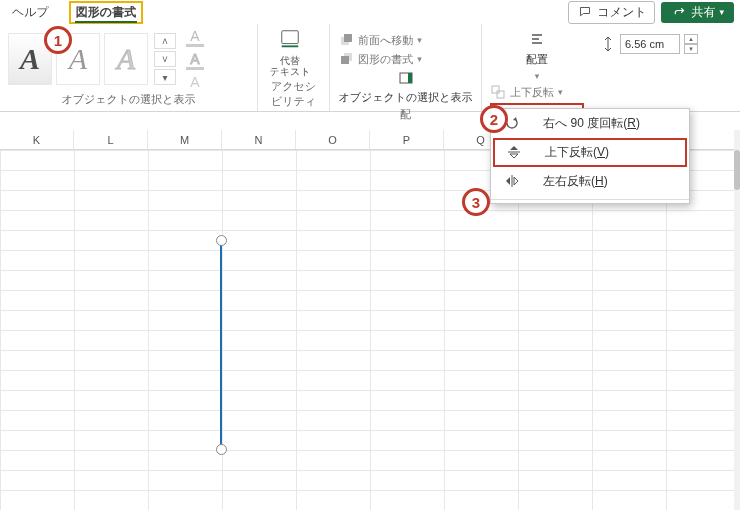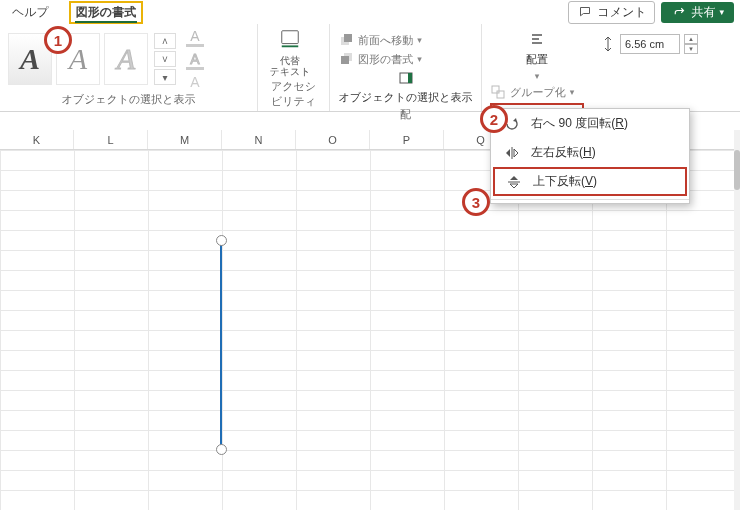--- a/index.html
+++ b/index.html
@@ -37,21 +37,21 @@
   .size-row { display: flex; align-items: center; gap: 4px; }
   .size-input { width: 60px; height: 20px; border: 1px solid #bbb; font-size: 11px; padding: 0 4px; display:flex; align-items:center; background:#fff; }
   .spin { width: 14px; display: flex; flex-direction: column; }
   .spin div { height: 10px; border: 1px solid #bbb; font-size: 7px; text-align:center; line-height:8px; color:#666; }
 
   
   .rotate-btn { border: 2px solid #c0392b; padding: 1px 4px; display: flex; align-items: center; gap: 4px; }
 
   
   .menu { position: absolute; top: 108px; left: 490px; width: 200px; background: #fff; border: 1px solid #c8c8c8; box-shadow: 2px 3px 8px rgba(0,0,0,0.25); z-index: 50; }
-  .menu-item { padding: 6px 12px; display: flex; align-items: center; gap: 10px; font-size: 12px; color:#333; }
+  .menu-item { padding: 6px 12px; display: flex; align-items: flex-start; gap: 22px; font-size: 12px; color:#333; }
   .menu-item.hl { border: 2px solid #c0392b; margin: 0px 2px; padding: 4px 10px; }
   .menu-sep { height:1px; background:#ddd; margin: 3px 0; }
   .mi-icon { width: 18px; display:flex; justify-content:center; color:#555; }
   .mi-key { text-decoration: underline; }
 
   
   .callout { position: absolute; width: 28px; height: 28px; border: 3px solid #c0392b; border-radius: 50%; background: #fff; color: #c0392b; font-weight: bold; font-size: 15px; display: flex; align-items: center; justify-content: center; z-index: 60; }
 
   
   .sheet { position: absolute; top: 130px; left: 0; right: 6px; bottom: 0; background: #fff; }
@@ -182,21 +182,21 @@
         <span>配置</span>
           <span class="chev">▾</span>
       </div>
       <div class="ar-item">
         <span class="icon-sm">
             <svg width="14" height="14">
               <rect x="1" y="1" width="7" height="7" fill="none" stroke="#bbb"></rect>
               <rect x="6" y="6" width="7" height="7" fill="none" stroke="#bbb"></rect>
             </svg>
           </span>
-        <span>グループ化</span>
+        <span>上下反転</span>
           <span class="chev">▾</span>
       </div>
       <div class="ar-item active rotate-btn">
         <span class="icon-sm">
             <svg width="14" height="14" viewBox="0 0 16 16">
               <path d="M4 8a4 4 0 108-1" fill="none" stroke="#1f6db5" stroke-width="1.5"></path>
               <path d="M12 4l1 3-3-1z" fill="#1f6db5"></path>
             </svg>
           </span>
         <span>回転</span>
@@ -230,39 +230,39 @@
 <div class="menu">
   <div class="menu-item">
     <span class="mi-icon">
         <svg width="16" height="16" viewBox="0 0 16 16">
           <path d="M3 8a5 5 0 109-3" fill="none" stroke="#555" stroke-width="1.3"></path>
           <path d="M12 2l1 4-4-1z" fill="#555"></path>
         </svg>
       </span>
     <span><span>右へ 90 度回転(</span><span class="mi-key">R</span><span>)</span></span>
   </div>
+  <div class="menu-item hl">
+    <span class="mi-icon">
+        <svg width="16" height="16" viewBox="0 0 16 16">
+          <path d="M2 8h12" stroke="#555"></path>
+          <path d="M4 6l8 0-4-4z" fill="#555"></path>
+          <path d="M4 10l8 0-4 4z" fill="none" stroke="#555"></path>
+        </svg>
+      </span>
+    <span><span>上下反転(</span><span class="mi-key">V</span><span>)</span></span>
+  </div>
   <div class="menu-item">
     <span class="mi-icon">
         <svg width="16" height="16" viewBox="0 0 16 16">
           <path d="M8 2v12" stroke="#555"></path>
           <path d="M6 4l0 8-4-4z" fill="#555"></path>
           <path d="M10 4l0 8 4-4z" fill="none" stroke="#555"></path>
         </svg>
       </span>
     <span><span>左右反転(</span><span class="mi-key">H</span><span>)</span></span>
-  </div>
-  <div class="menu-item hl">
-    <span class="mi-icon">
-        <svg width="16" height="16" viewBox="0 0 16 16">
-          <path d="M2 8h12" stroke="#555"></path>
-          <path d="M4 6l8 0-4-4z" fill="#555"></path>
-          <path d="M4 10l8 0-4 4z" fill="none" stroke="#555"></path>
-        </svg>
-      </span>
-    <span><span>上下反転(</span><span class="mi-key">V</span><span>)</span></span>
   </div>
   <div class="menu-sep"></div>
 </div>
 
 <div class="callout" style="top:26px;left:44px">1</div>
 <div class="callout" style="top:105px;left:480px">2</div>
 <div class="callout" style="top:188px;left:462px">3</div>
 
 <div class="sheet">
   <div class="colhdr">

